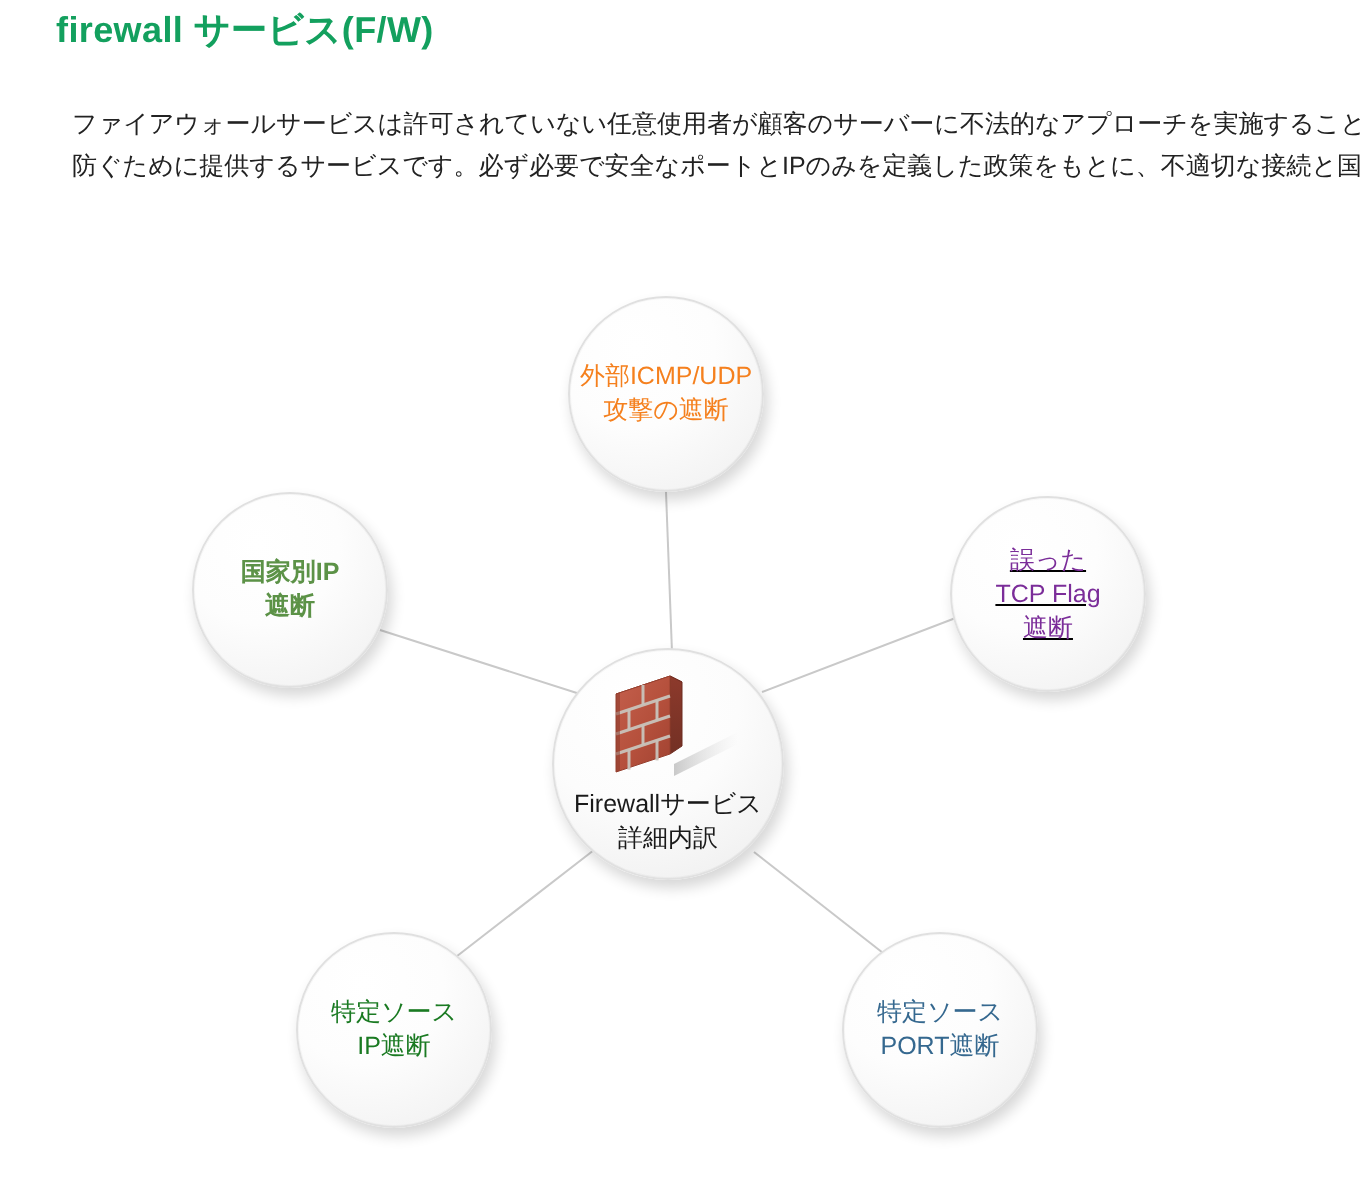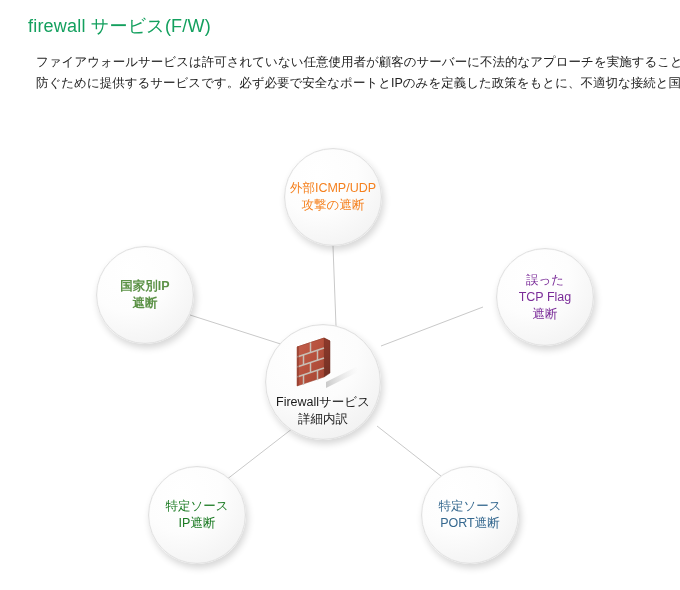--- a/index.html
+++ b/index.html
@@ -13,23 +13,23 @@
     background: #ffffff;
     font-family: "Liberation Sans", "DejaVu Sans", sans-serif;
     overflow: hidden;
     position: relative;
   }
 
   
   #page-title {
     position: absolute;
     left: 28px;
-    top: 14px;
+    top: 3px;
     font-size: 18px;
-    font-weight: normal;
+    font-weight: bold;
     color: #13a05e;
     letter-spacing: 0.2px;
     white-space: nowrap;
   }
 
   #intro-paragraph {
     position: absolute;
     left: 36px;
     top: 52px;
     width: 614px;
@@ -91,23 +91,23 @@
     background: radial-gradient(circle at 36% 24%, #ffffff 0%, #fcfcfc 45%, #f2f2f2 80%, #e8e8e8 100%);
   }
   .node.center .label {
     color: #1a1a1a;
     font-size: 12.5px;
     line-height: 17px;
     margin-top: 2px;
   }
 
   
-  #node-center        { left: 265px; top: 194px; }
+  #node-center        { left: 276px; top: 194px; }
   #node-icmp-udp      { left: 284px; top: 18px; align-items: center;  }
-  #node-tcp-flag      { left: 496px; top: 118px; }
+  #node-tcp-flag      { left: 475px; top: 118px; text-decoration: underline; }
   #node-country-ip    { left: 96px;  top: 116px; }
   #node-source-ip     { left: 148px; top: 336px; }
   #node-source-port   { left: 421px; top: 336px; }
 
   
   .fw-icon {
     width: 74px;
     height: 54px;
     margin-bottom: 2px;
     display: block;

